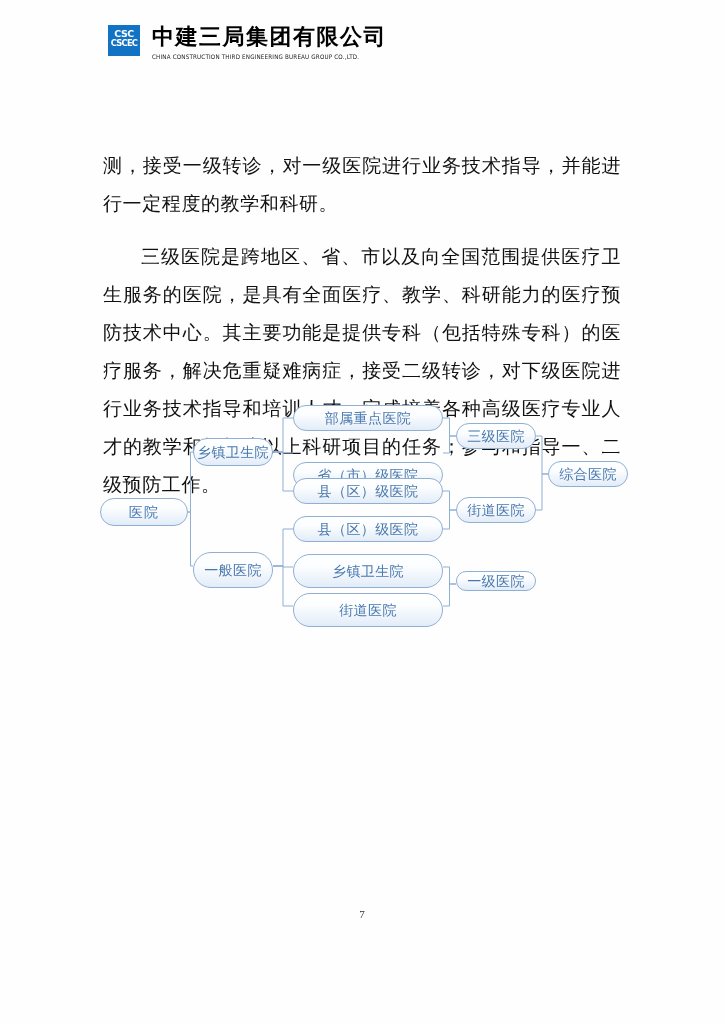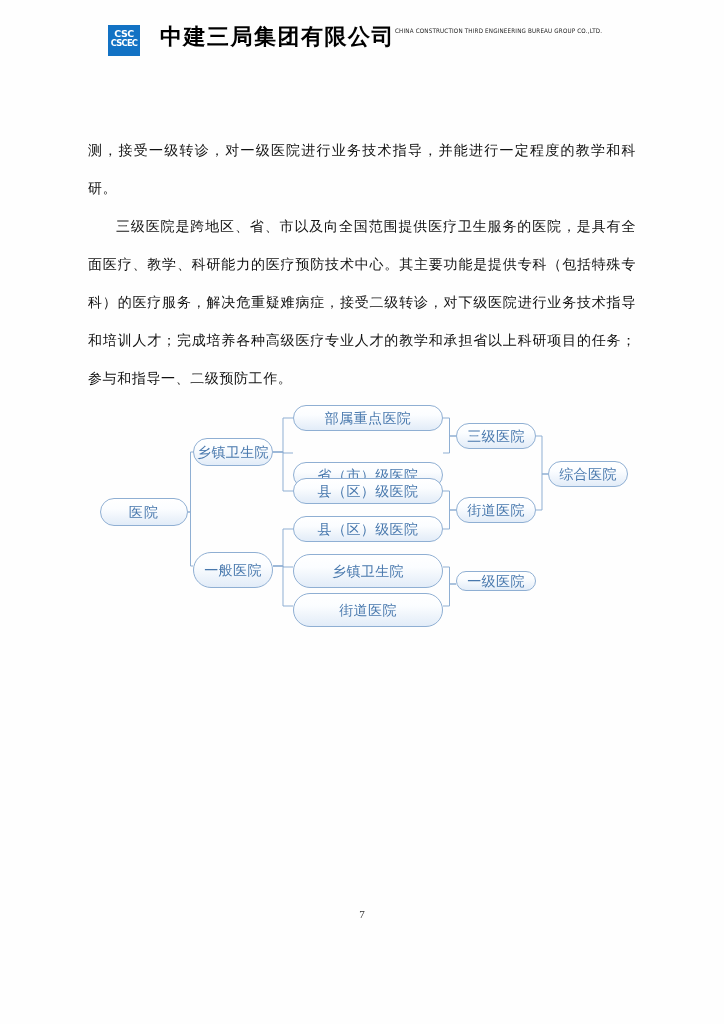--- a/index.html
+++ b/index.html
@@ -49,22 +49,23 @@
     color: #ffffff;
     font-family: "DejaVu Sans", sans-serif;
     font-weight: 700;
     font-size: 9px;
     letter-spacing: -0.5px;
     line-height: 10px;
     transform: scaleX(1.05);
   }
   #logo-mark .glyph .r2 { letter-spacing: -0.8px; font-size: 8px; }
   #logo-text-block {
-    margin-left: 20px;
+    margin-left: 12px;
     display: flex;
+    flex-direction: column;
   }
   #company-name-cn {
     font-family: "DejaVu Sans", "Liberation Sans", sans-serif;
     font-weight: 700;
     font-size: 22px;
     line-height: 26px;
     letter-spacing: 1.5px;
     color: #000000;
     white-space: nowrap;
   }
@@ -82,27 +83,27 @@
 
   
   #body-copy {
     position: absolute;
     left: 88px;
     top: 132px;
     width: 548px;
   }
   .para {
     font-family: "Liberation Serif", "DejaVu Serif", serif;
-    font-size: 14px;
+    font-size: 19px;
     line-height: 38px;
     letter-spacing: 0.6px;
     color: #111111;
     text-align: justify;
     text-justify: inter-ideograph;
-    margin: 0;
+    margin: 15px;
   }
   .para.indent { text-indent: 2em; }
 
   
   #diagram {
     position: absolute;
     left: 88px;
     top: 396px;
     width: 560px;
     height: 236px;

